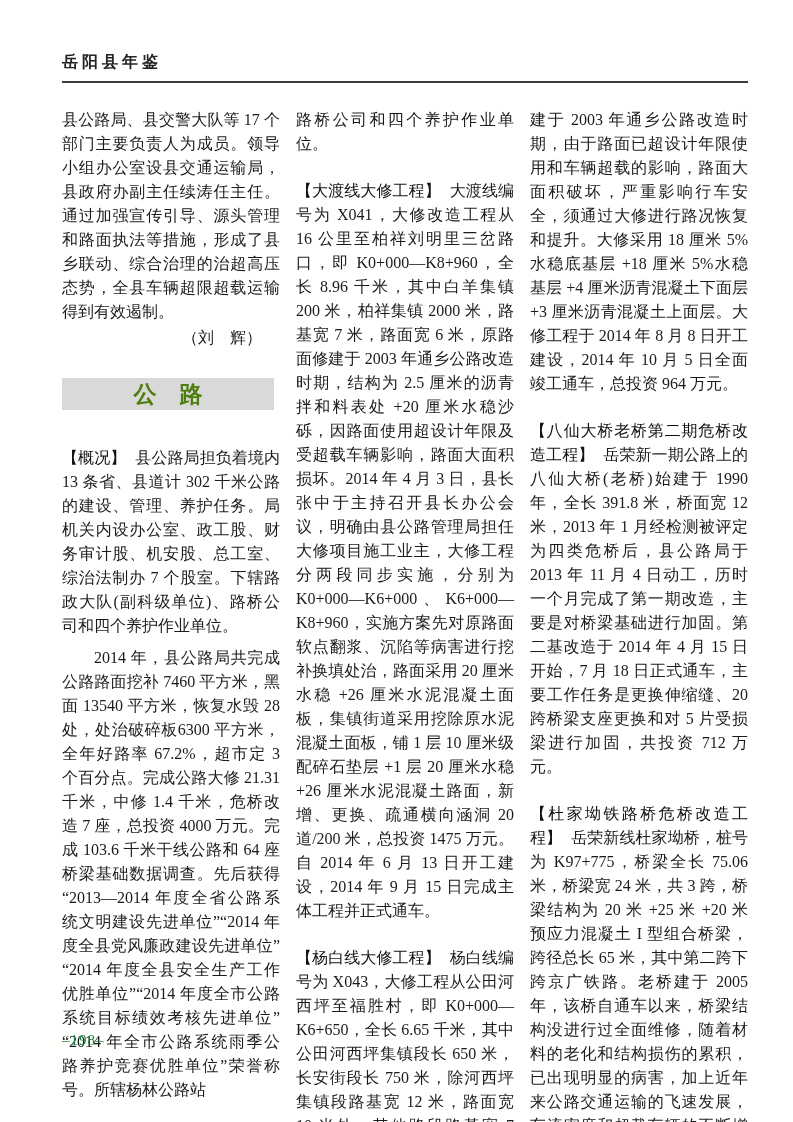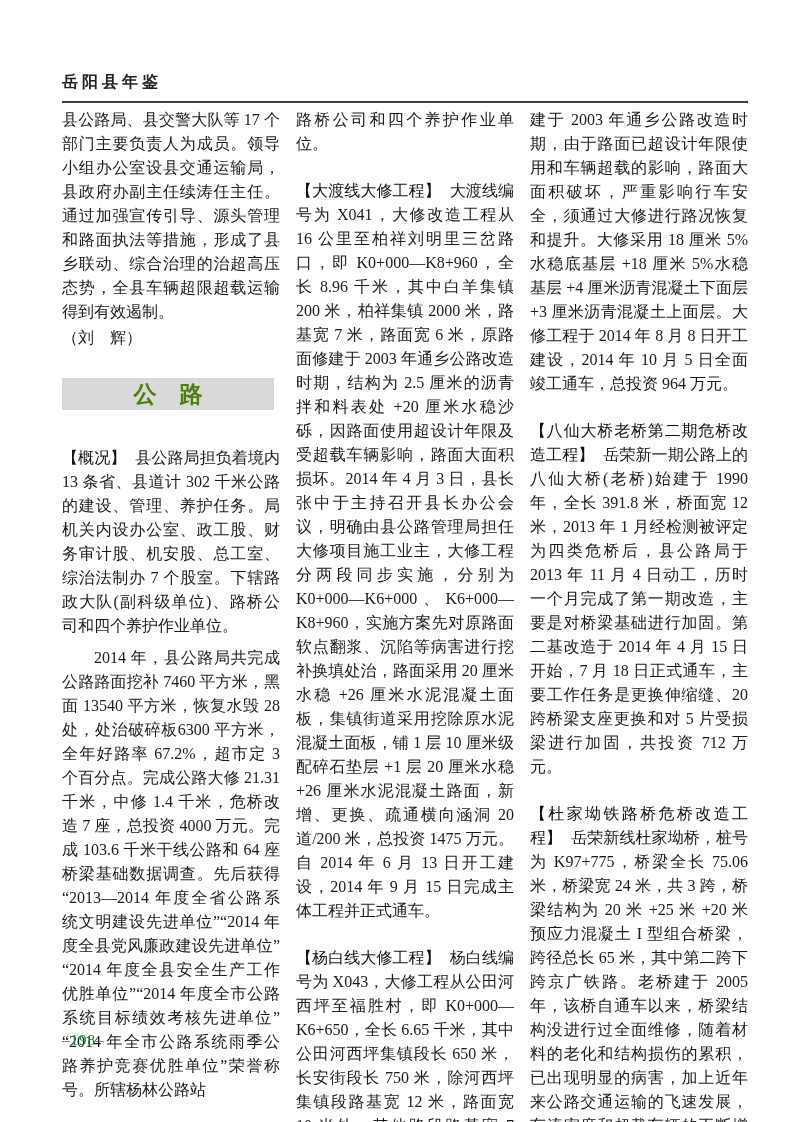--- a/index.html
+++ b/index.html
@@ -4,35 +4,35 @@
 <style>
   html,body{margin:0;padding:0;background:#ffffff;}
   .page{
     position:relative;
     width:793px;height:1122px;
     background:#fffffe;
     overflow:hidden;
     font-family:"Liberation Serif","DejaVu Serif",serif;
     color:#1b1b1b;
   }
-  .header{position:absolute;left:62px;top:72px;width:686px;}
+  .header{position:absolute;left:62px;top:52px;width:686px;}
   .header-title{
     font-family:"Liberation Sans","DejaVu Sans",sans-serif;
     font-weight:bold;font-size:16px;letter-spacing:4px;color:#222;
   }
   .header-rule{border-bottom:2.5px solid #3d3d3d;margin-top:8px;}
 
   .columns{
     position:absolute;left:62px;top:108px;width:686px;
     display:flex;gap:16px;align-items:flex-start;
   }
   .column{flex:1 1 0;min-width:0;font-size:16px;line-height:24px;text-align:justify;}
   .para{margin:0;}
   .indent{text-indent:2em;margin-top:8px;}
-  .signature{margin:2px 0 0 0;padding-right:18px;}
+  .signature{margin:2px 0 0 0;text-align:right;padding-right:18px;}
   .banner{
     margin:28px 6px 36px 0;
     background:#d9d9d9;
     text-align:center;
     font-family:"Liberation Sans","DejaVu Sans",sans-serif;
     font-weight:bold;font-size:23px;color:#4d7c0f;
     height:32px;line-height:32px;
   }
   .entry{margin-top:23px;}
   .entry-head{

